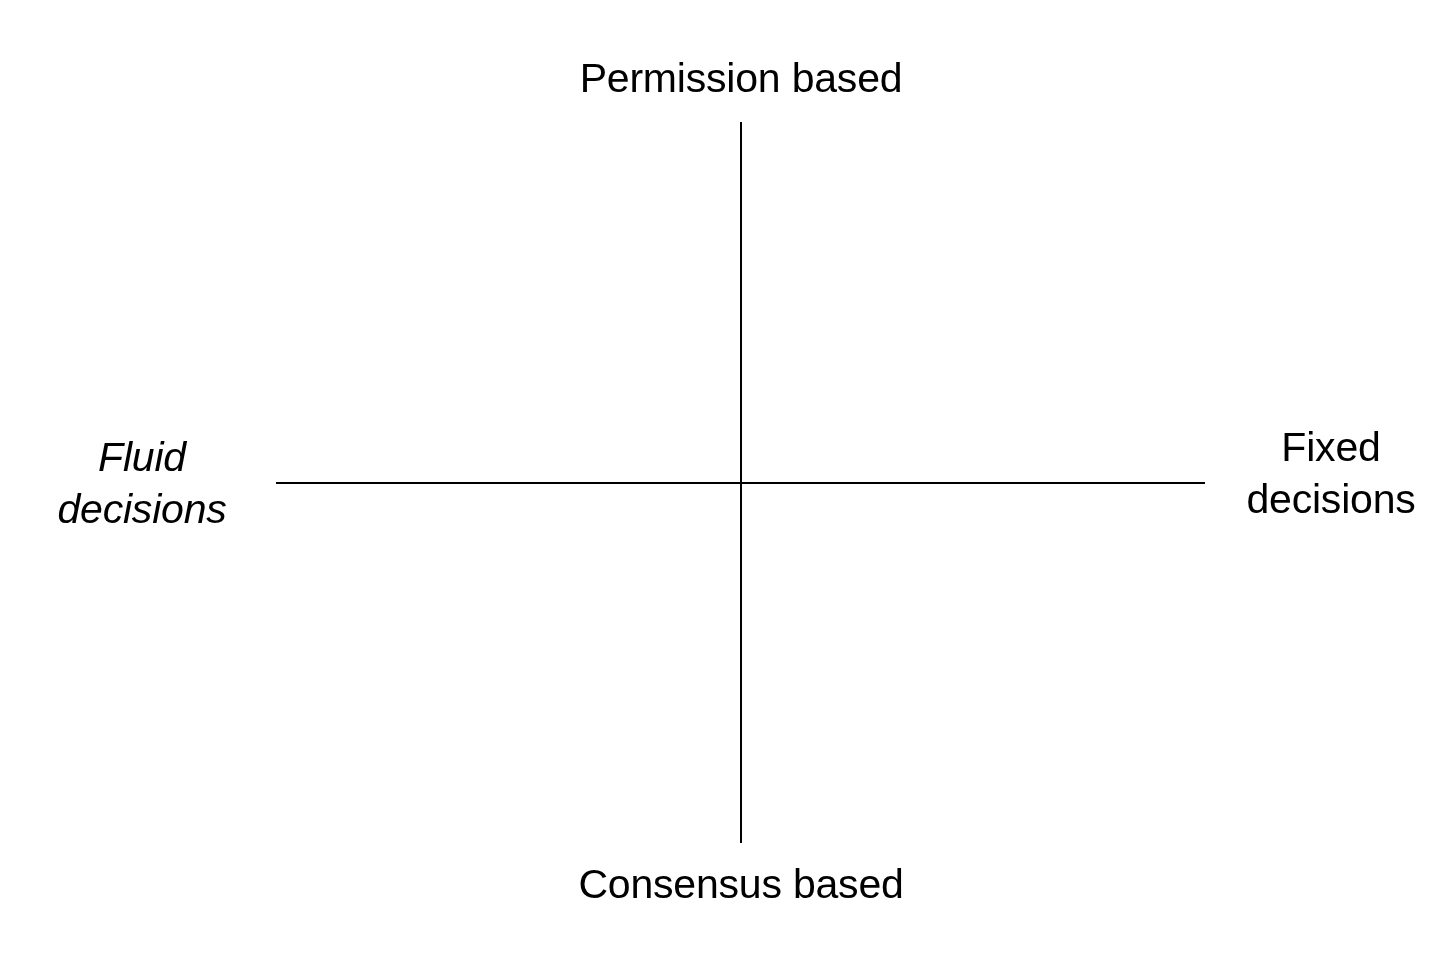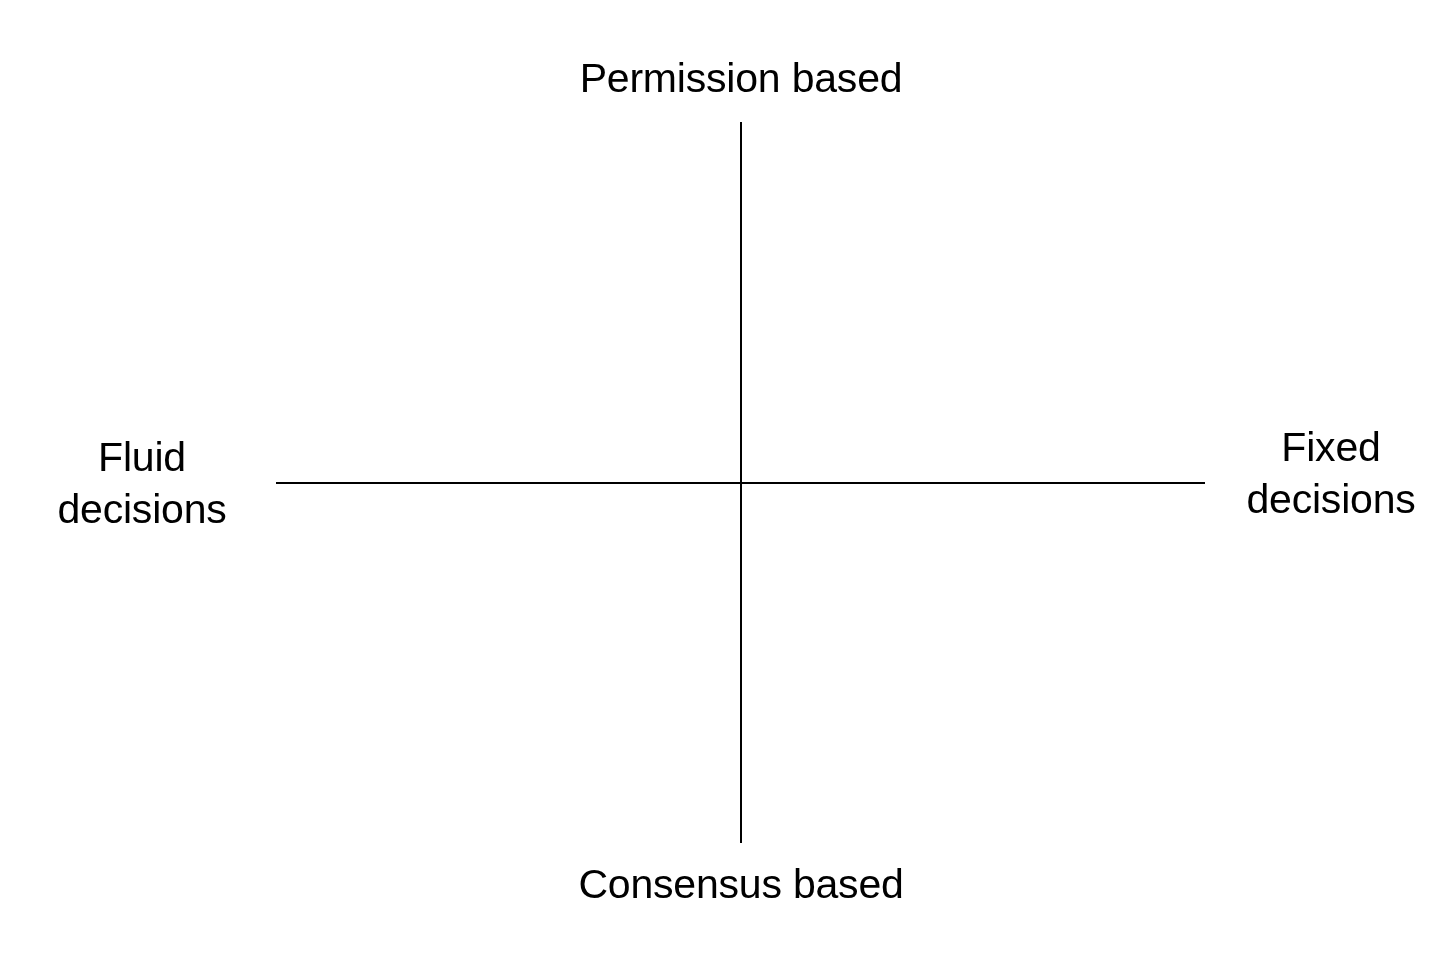--- a/index.html
+++ b/index.html
@@ -65,20 +65,21 @@
     top: 858px;
     width: 600px;
     text-align: center;
   }
 
   .label-left {
     left: 18px;
     top: 431px;
     width: 248px;
     text-align: center;
+    font-style: italic;
   }
 
   .label-right {
     left: 1212px;
     top: 421px;
     width: 238px;
     text-align: center;
   }
 </style>
 </head>

